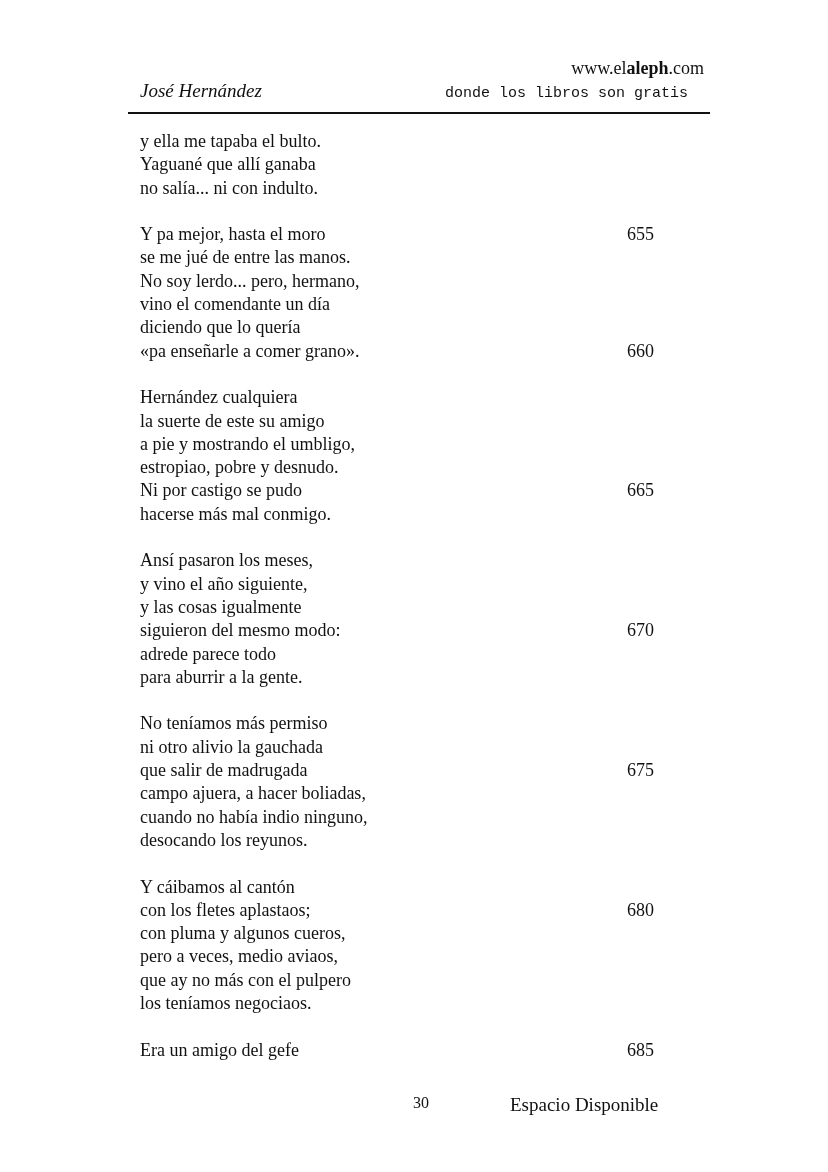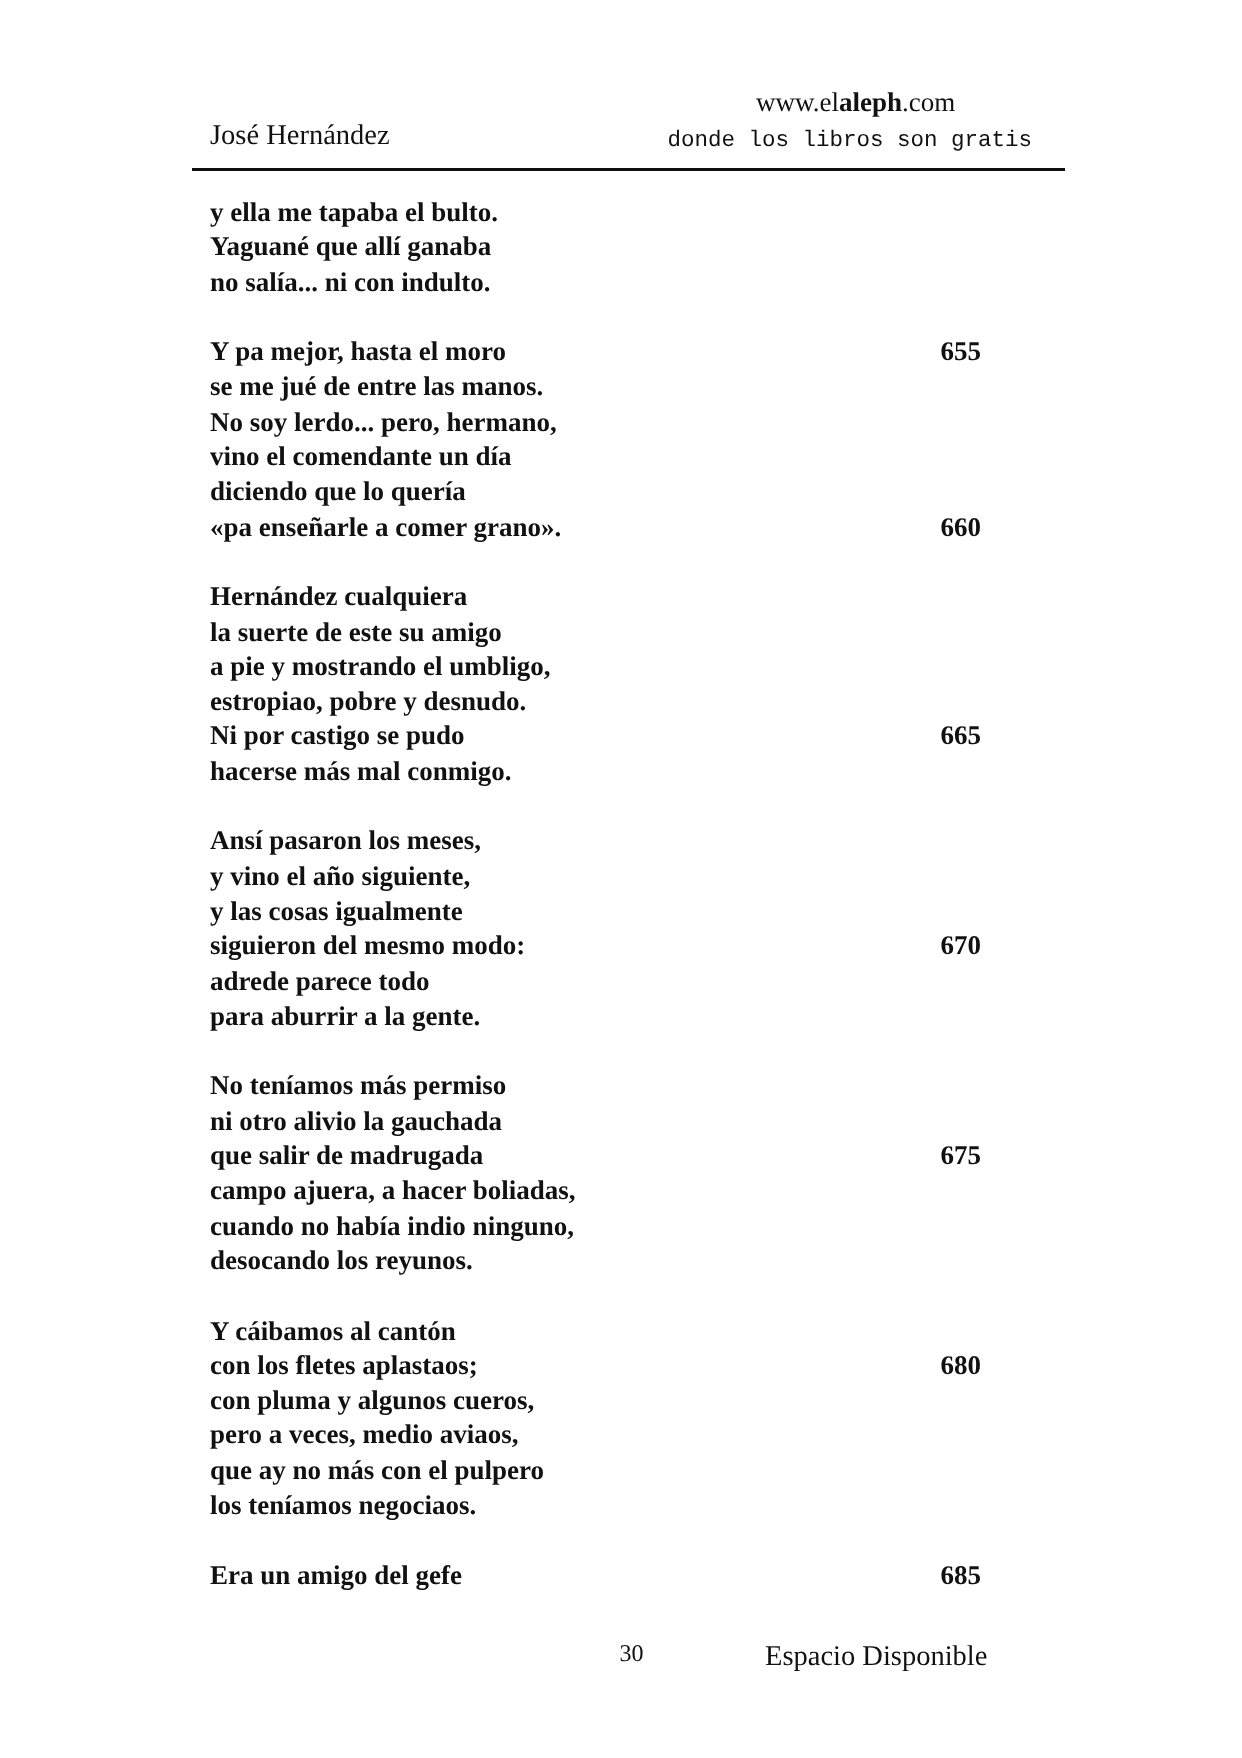--- a/index.html
+++ b/index.html
@@ -2,38 +2,38 @@
 <html><head>
 <meta charset="utf-8">
 <style>
   html, body { margin: 0; padding: 0; background: #ffffff; }
   body {
     width: 828px; height: 1172px; position: relative; overflow: hidden;
     font-family: "Liberation Serif", "DejaVu Serif", serif; color: #111111;
   }
   .header-author {
     position: absolute; left: 140px; top: 80px;
-    font-size: 19px;
+    font-style: italic; font-size: 19px;
   }
   .header-site {
-    position: absolute; right: 124px; top: 58px; text-align: left;
+    position: absolute; right: 124px; top: 58px; text-align: right;
     width: 200px; font-size: 18px;
   }
   .header-site .bold { font-weight: bold; }
   .header-tagline {
     position: absolute; right: 140px; top: 85px; font-size: 15px;
     text-align: right;
     font-family: Liberation Mono, monospace;
   }
   .header-rule {
     position: absolute; left: 128px; top: 112px; width: 582px; height: 0;
     border-top: 2px solid #111111;
   }
   .poem {
-    position: absolute; left: 140px; top: 130px; width: 540px; font-weight: bold;
+    position: absolute; left: 140px; top: 130px; width: 540px;
   }
   .line {
     position: relative; height: 23.3px; line-height: 23.3px; font-size: 18px;
     white-space: nowrap;
   }
   .line .num {
     position: absolute; left: 487px; top: 0; font-size: 18px;
   }
   .footer-page {
     position: absolute; left: 413px; top: 1094px; font-size: 16px;

